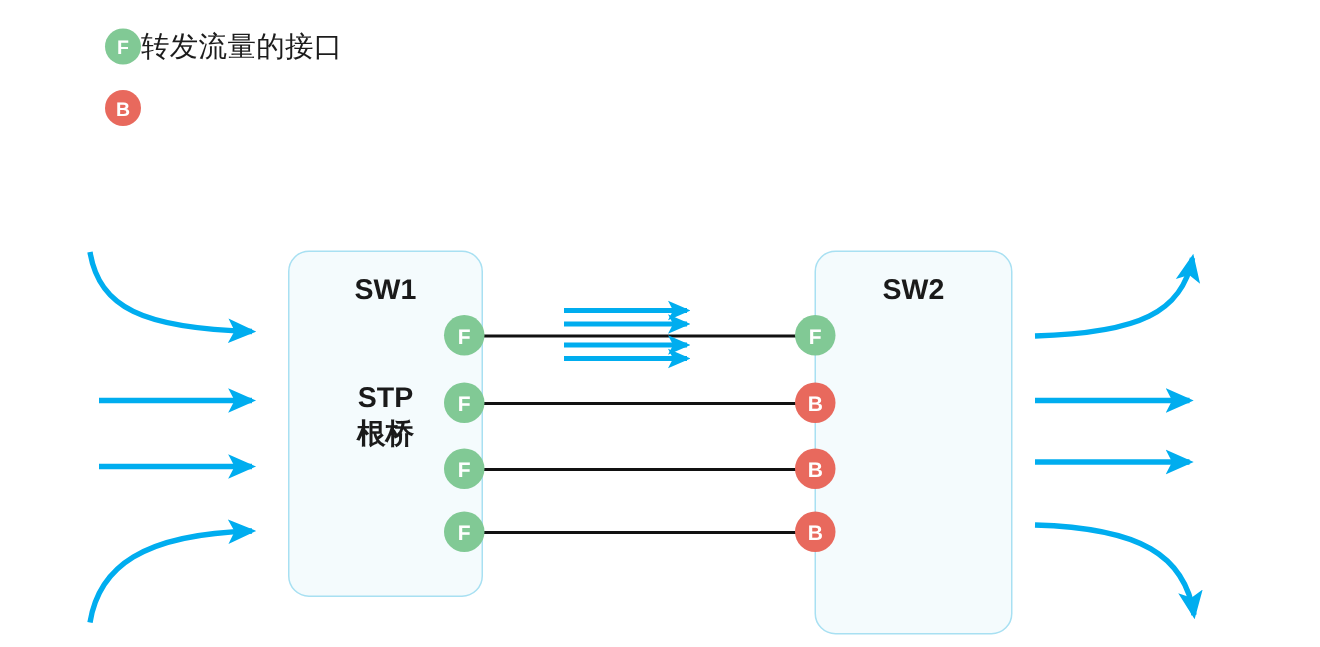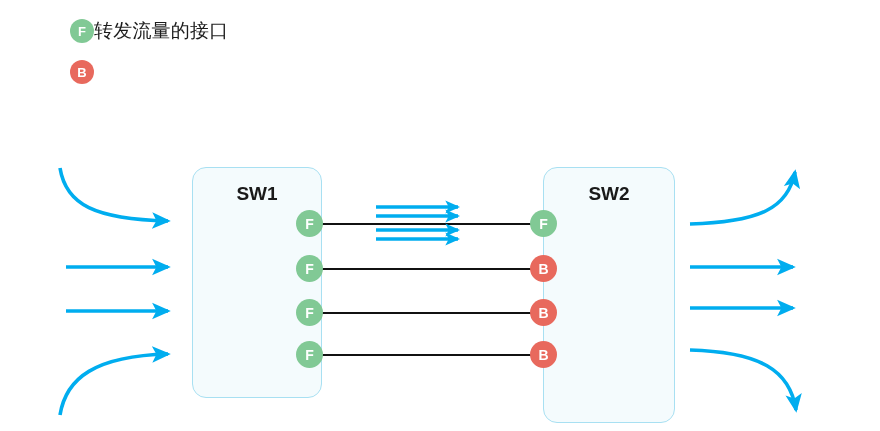--- a/index.html
+++ b/index.html
@@ -137,20 +137,24 @@
   <div class="legend-row row-1">
     <span class="badge badge-b">B</span>
   </div>
 
 </div>
 
 <div id="diagram">
 
   <div class="switch-box" id="sw1-box">
     <div class="switch-title">SW1</div>
+    <div class="switch-sub" id="sw1-sub">
+      <div>STP</div>
+      <div>根桥</div>
+    </div>
   </div>
 
   <div class="switch-box" id="sw2-box">
     <div class="switch-title">SW2</div>
   </div>
 
   <div class="link-line" style="left:322px; top:222.5px; width:210px;"></div>
   <div class="link-line" style="left:322px; top:267.5px; width:210px;"></div>
   <div class="link-line" style="left:322px; top:311.5px; width:210px;"></div>
   <div class="link-line" style="left:322px; top:353.5px; width:210px;"></div>

